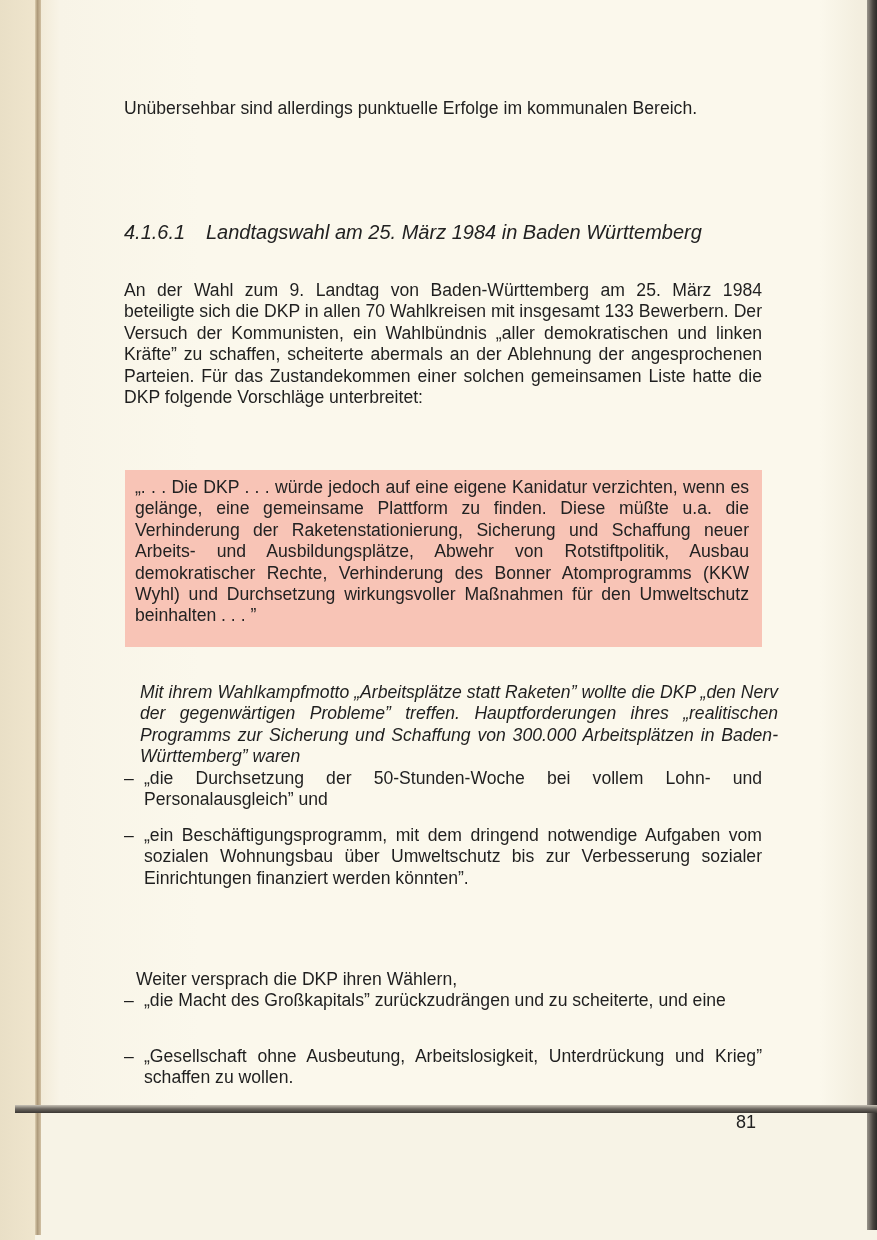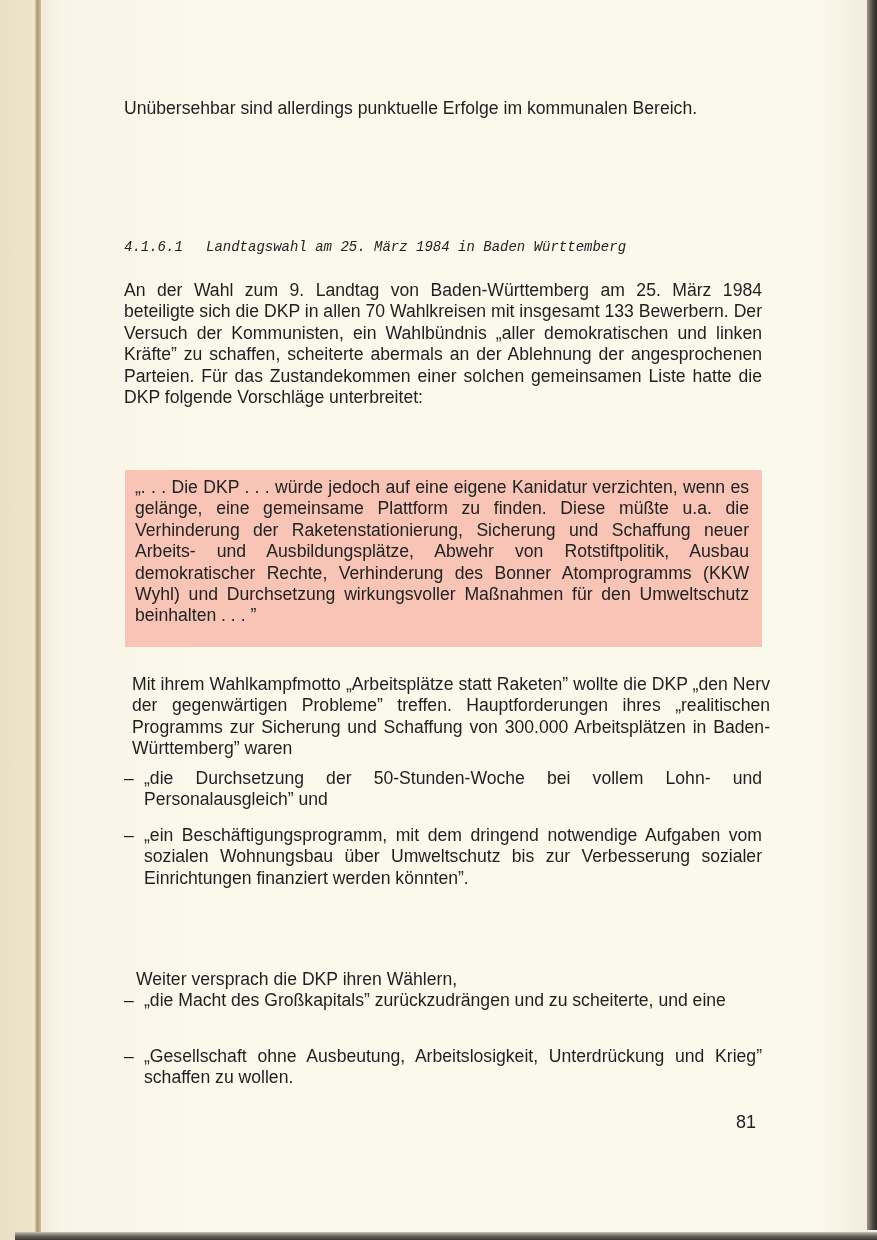--- a/index.html
+++ b/index.html
@@ -11,21 +11,21 @@
       height: 1240px;
       position: relative;
       overflow: hidden;
       background: #f7f3e6;
       font-family: "Liberation Sans", sans-serif;
       color: #222;
     }
     .page {
       position: absolute;
       left: 0; top: 0;
-      width: 877px; height: 1240px;
+      width: 877px; height: 1113px;
       background: linear-gradient(90deg, #efe6d0 0px, #efe6d0 30px, #f8f4e7 60px, #fbf8ec 200px, #fbf8ec 820px, #f3eedf 858px);
     }
     .gutter-line {
       position: absolute;
       left: 35px; top: 0;
       width: 6px; height: 1235px;
       background: linear-gradient(90deg, #d8c8a8, #a08a68 40%, #cbb898);
       opacity: 0.85;
     }
     .gutter-shade {
@@ -51,26 +51,25 @@
       left: 124px;
       width: 638px;
       font-size: 17.6px;
       line-height: 21.4px;
       text-align: justify;
       color: #1f1f1f;
     }
     .heading {
       position: absolute;
       left: 124px;
-      top: 239px;
-      font-size: 14px;
+      top: 221px;
+      font-size: 20px;
       font-style: italic;
       color: #222;
       white-space: nowrap;
-      font-family: Liberation Mono, monospace;
     }
     .heading .num {
       display: inline-block;
       width: 82px;
     }
     .quote-box {
       position: absolute;
       left: 125px;
       top: 422px;
       width: 637px;
@@ -129,21 +128,21 @@
   <div class="heading">
     <span class="num">4.1.6.1</span><span>Landtagswahl am 25. März 1984 in Baden Württemberg</span>
   </div>
 
   <p class="text" style="top:280px; margin:0;">An der Wahl zum 9. Landtag von Baden-Württemberg am 25. März 1984 beteiligte sich die DKP in allen 70 Wahlkreisen mit insgesamt 133 Bewerbern. Der Versuch der Kommunisten, ein Wahlbündnis „aller demokratischen und linken Kräfte” zu schaffen, scheiterte abermals an der Ablehnung der angesprochenen Parteien. Für das Zustandekommen einer solchen gemeinsamen Liste hatte die DKP folgende Vorschläge unterbreitet:</p>
 
   <div class="quote-box">
     <p class="quote-text" style="margin:0;">„. . . Die DKP . . . würde jedoch auf eine eigene Kanidatur verzichten, wenn es gelänge, eine gemeinsame Plattform zu finden. Diese müßte u.a. die Verhinderung der Raketenstationierung, Sicherung und Schaffung neuer Arbeits- und Ausbildungsplätze, Abwehr von Rotstiftpolitik, Ausbau demokratischer Rechte, Verhinderung des Bonner Atomprogramms (KKW Wyhl) und Durchsetzung wirkungsvoller Maßnahmen für den Umweltschutz beinhalten . . . ”</p>
   </div>
 
-  <p class="text" style="top:666px; margin:8px;">Mit ihrem Wahlkampfmotto „Arbeitsplätze statt Raketen” wollte die DKP „den Nerv der gegenwärtigen Probleme” treffen. Hauptforderungen ihres „realitischen Programms zur Sicherung und Schaffung von 300.000 Arbeitsplätzen in Baden-Württemberg” waren</p>
+  <p class="text" style="top:666px; margin:16px;font-style:italic;">Mit ihrem Wahlkampfmotto „Arbeitsplätze statt Raketen” wollte die DKP „den Nerv der gegenwärtigen Probleme” treffen. Hauptforderungen ihres „realitischen Programms zur Sicherung und Schaffung von 300.000 Arbeitsplätzen in Baden-Württemberg” waren</p>
 
   <div class="bullet" style="top:768px;">
     <span class="dash">–</span>
     <span class="btext">„die Durchsetzung der 50-Stunden-Woche bei vollem Lohn- und Personalausgleich” und</span>
   </div>
   <div class="bullet" style="top:825px;">
     <span class="dash">–</span>
     <span class="btext">„ein Beschäftigungsprogramm, mit dem dringend notwendige Aufgaben vom sozialen Wohnungsbau über Umweltschutz bis zur Verbesserung sozialer Einrichtungen finanziert werden könnten”.</span>
   </div>
 

